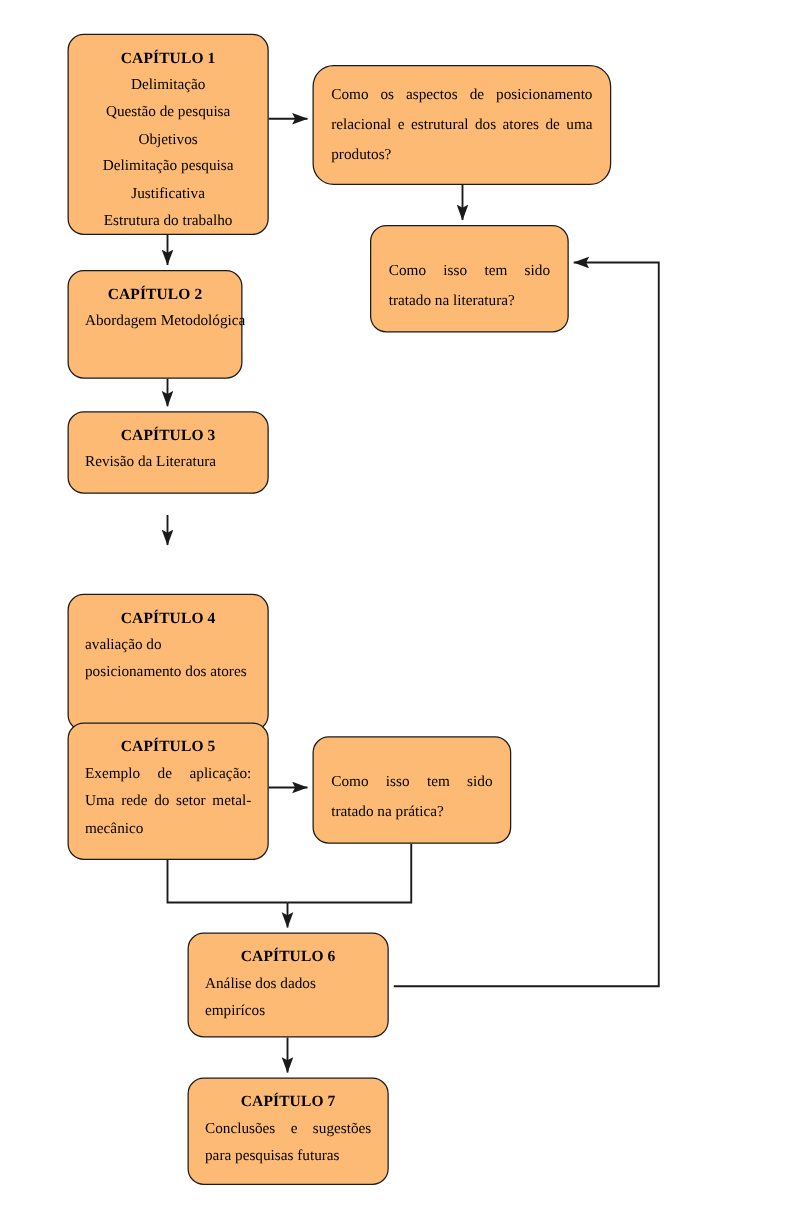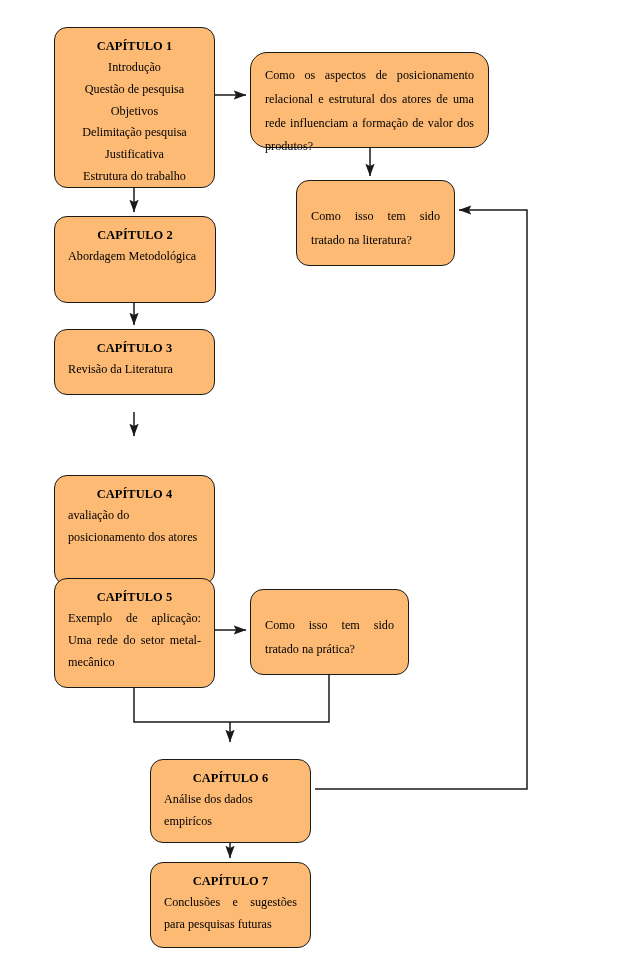--- a/index.html
+++ b/index.html
@@ -55,25 +55,25 @@
   .align-left .node-body { text-align: left; }
   .align-just .node-body .line.j {
     display: block;
     text-align: justify;
     text-align-last: justify;
     white-space: normal;
   }
 
   
   #cap1 { left: 54px;  top: 27px;  width: 161px; height: 161px; }
-  #cap2 { left: 54px;  top: 216px; width: 162px; height: 87px;  }
+  #cap2 { left: 54px;  top: 216px; width: 140px; height: 87px;  }
   #cap3 { left: 54px;  top: 329px; width: 161px; height: 66px;  }
   #cap4 { left: 54px;  top: 440px; width: 161px; height: 110px; margin-top: 35px; }
   #cap5 { left: 54px;  top: 578px; width: 161px; height: 110px; }
-  #cap6 { left: 150px; top: 746px; width: 161px; height: 84px; margin-top: 13px;  }
+  #cap6 { left: 150px; top: 746px; width: 161px; height: 84px;  }
   #cap7 { left: 150px; top: 862px; width: 161px; height: 86px;  }
 
   
   #q-research  { left: 250px; top: 52px;  width: 239px; height: 96px; }
   #q-literatura{ left: 296px; top: 180px; width: 159px; height: 86px; }
   #q-pratica   { left: 250px; top: 589px; width: 159px; height: 86px; }
 
   #q-research .node-body,
   #q-literatura .node-body,
   #q-pratica .node-body {
@@ -117,34 +117,33 @@
 
       <polyline points="315,789 527,789 527,210 459,210" marker-end="url(#arrow)"></polyline>
 
       <line x1="230" y1="830" x2="230" y2="858" marker-end="url(#arrow)"></line>
     </g>
   </svg>
 
   <div class="node align-center" id="cap1">
     <div class="node-title">CAPÍTULO 1</div>
     <div class="node-body">
-      <span class="line">Introdução</span>
+      <span class="line">Delimitação</span>
       <span class="line">Questão de pesquisa</span>
       <span class="line">Objetivos</span>
       <span class="line">Delimitação pesquisa</span>
       <span class="line">Justificativa</span>
       <span class="line">Estrutura do trabalho</span>
     </div>
   </div>
 
   <div class="node align-just" id="q-research">
     <div class="node-body">
       <span class="line j">Como os aspectos de posicionamento</span>
       <span class="line j">relacional e estrutural dos atores de uma</span>
-      <span class="line j">rede influenciam a formação de valor dos</span>
       <span class="line">produtos?</span>
     </div>
   </div>
 
   <div class="node align-just" id="q-literatura">
     <div class="node-body">
       <span class="line j">Como isso tem sido</span>
       <span class="line">tratado na literatura?</span>
     </div>
   </div>

